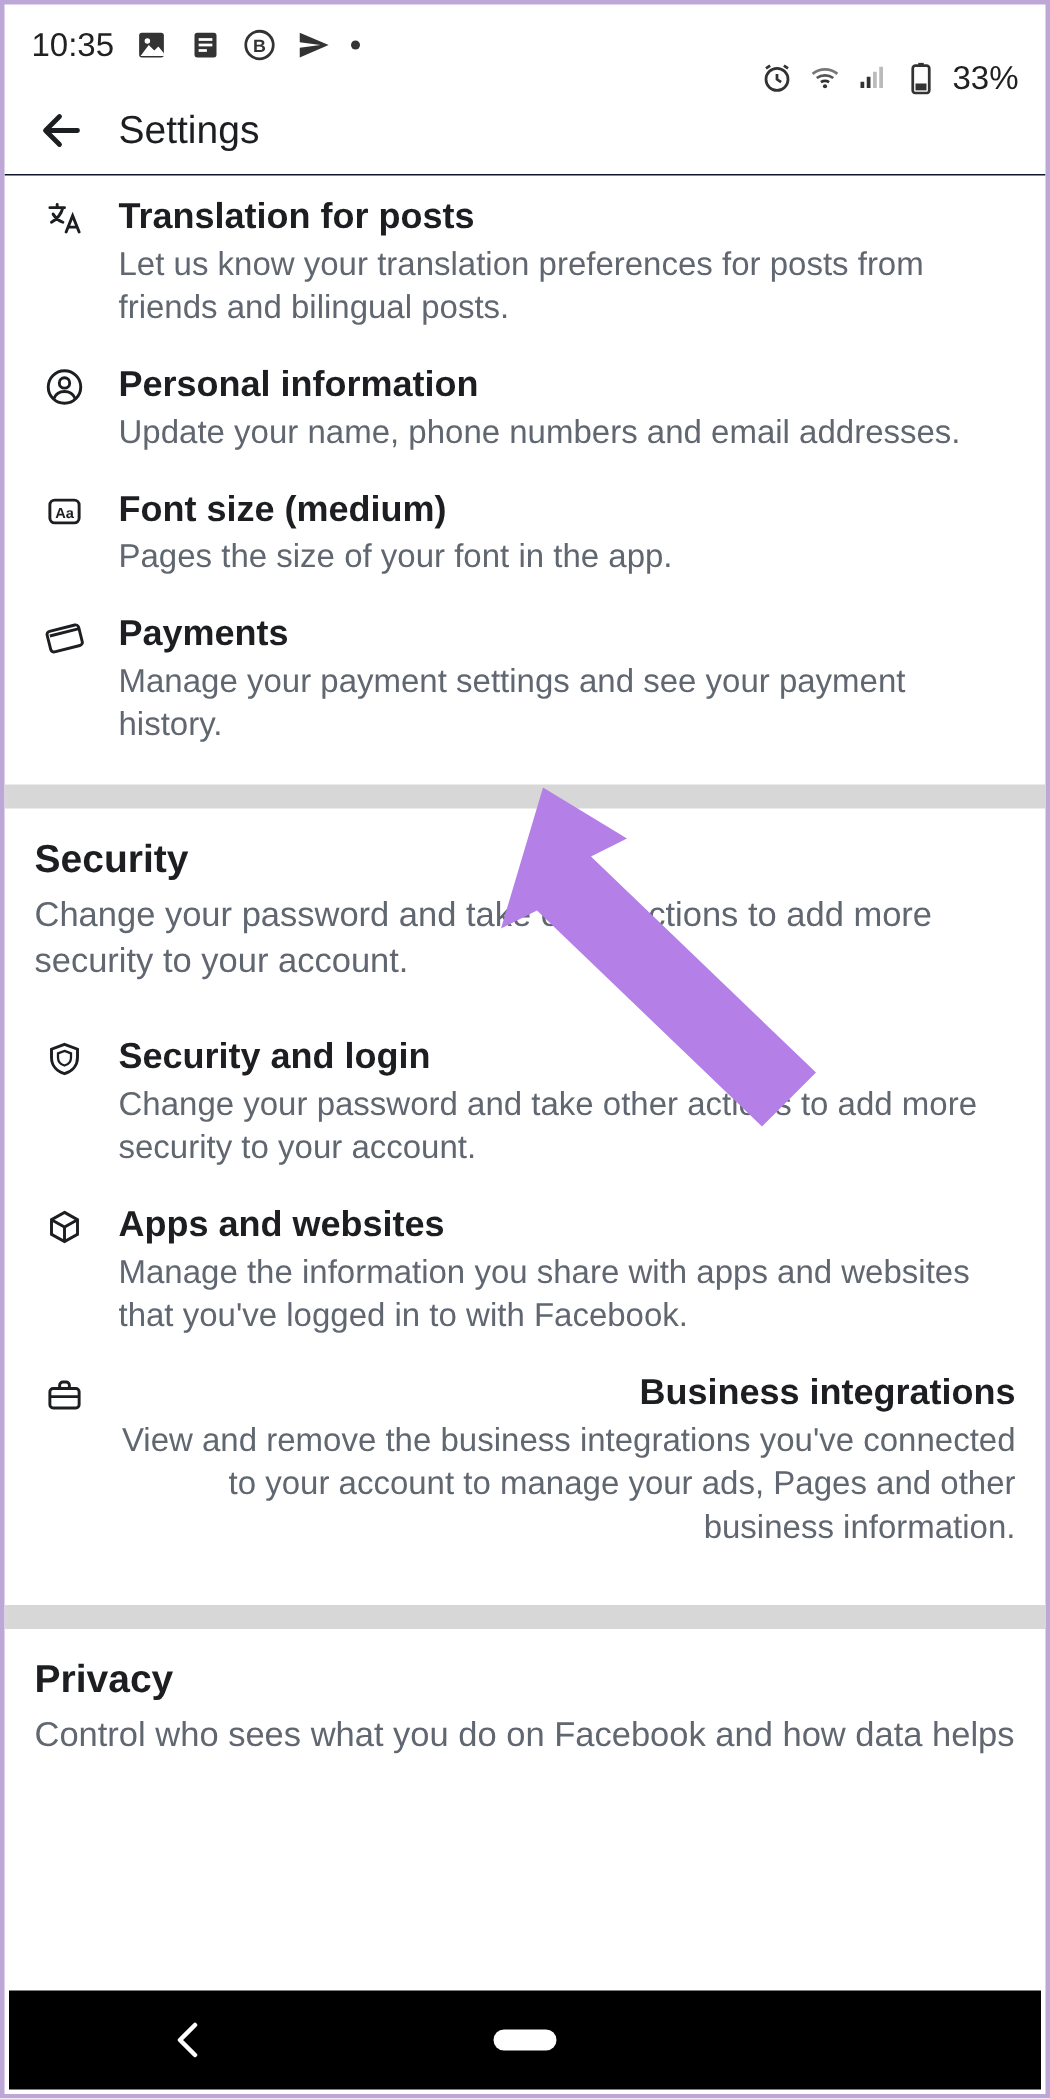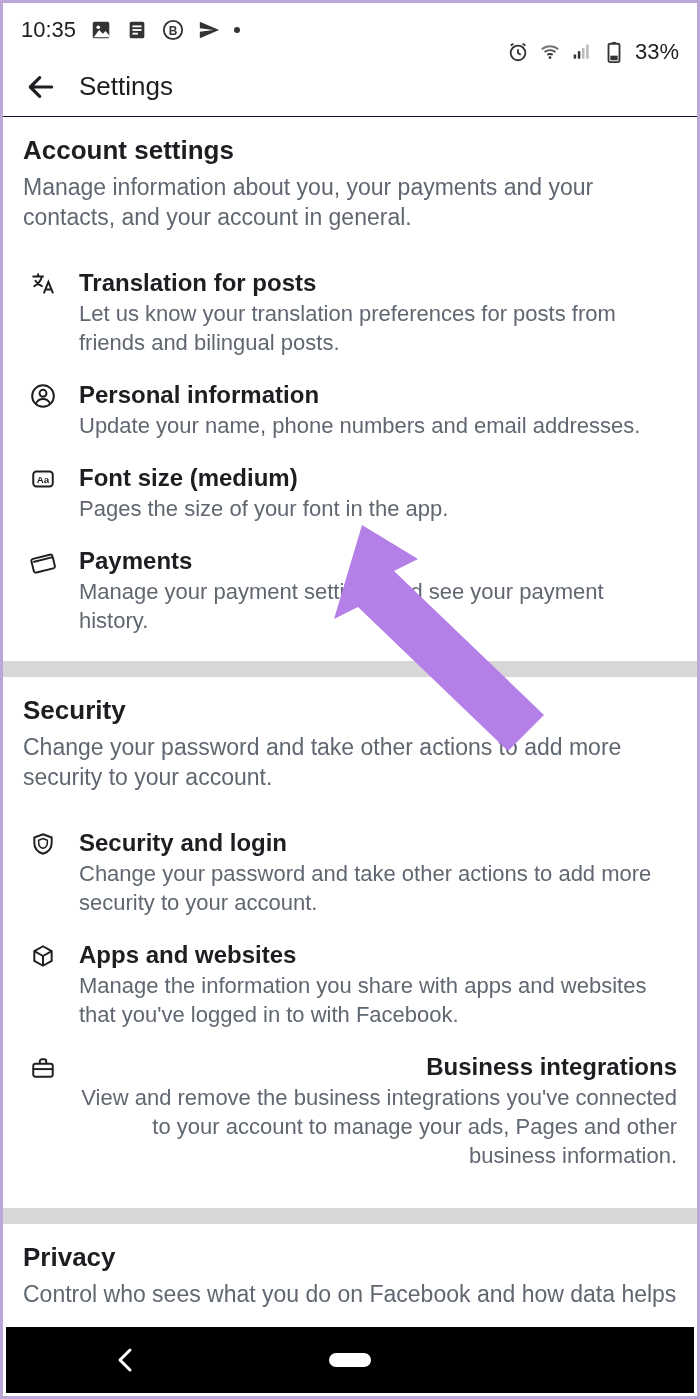--- a/index.html
+++ b/index.html
@@ -100,24 +100,20 @@
 
   <div class="appbar">
     <span class="back-arrow">
       <svg viewBox="0 0 24 24" width="32" height="32">
           <path d="M20 12H5M11 5l-7 7 7 7" stroke="#1c1e21" stroke-width="2.4" fill="none" stroke-linecap="round" stroke-linejoin="round"></path>
         </svg>
     </span>
     <span class="appbar-title">Settings</span>
   </div>
 
-  <div class="section">
-    <div class="section-title">Account settings</div>
-    <div class="section-desc">Manage information about you, your payments and your contacts, and your account in general.</div>
-  </div>
 
   <div class="item">
     <div class="item-icon">
       <svg viewBox="0 0 24 24" width="26" height="26">
           <path d="M3 5h9M7.5 3v2M11 5c-1 4-3.5 7-7 9M5 9c1.5 2.5 3.5 4 6 5" fill="none" stroke="#1c1e21" stroke-width="1.8" stroke-linecap="round"></path>
           <path d="M13 20l4-10 4 10M14.2 17h5.6" fill="none" stroke="#1c1e21" stroke-width="1.8" stroke-linecap="round"></path>
         </svg>
     </div>
     <div class="item-body">
       <div class="item-title">Translation for posts</div>

